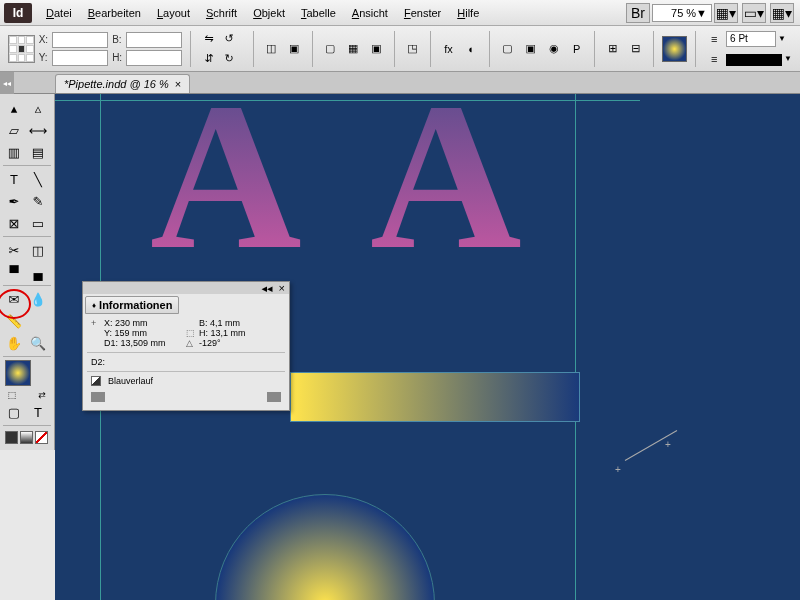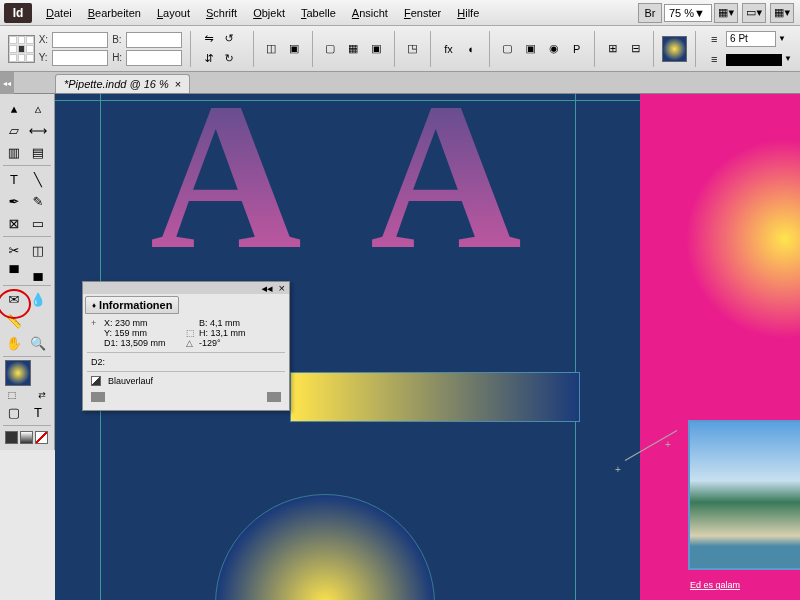--- a/index.html
+++ b/index.html
@@ -3,22 +3,22 @@
 <meta charset="utf-8">
 <style>
 * { margin: 0; padding: 0; box-sizing: border-box; font-family: Tahoma, Arial, sans-serif; font-size: 11px; }
 body { background: #e8e8e8; overflow: hidden; width: 800px; height: 600px; position: relative; }
 
 .menubar { height: 26px; background: linear-gradient(#f5f5f5, #e0e0e0); display: flex; align-items: center; padding: 0 4px; border-bottom: 1px solid #aaa; }
 .app-icon { width: 28px; height: 20px; background: #3a2a2a; color: #fff; display: flex; align-items: center; justify-content: center; font-weight: bold; font-size: 12px; border-radius: 2px; margin-right: 6px; }
 .menu-item { padding: 3px 8px; cursor: default; }
 .menu-item span { text-decoration: underline; }
 .menu-spacer { flex: 1; }
-.menu-btn { width: 24px; height: 20px; background: #d8d8d8; border: 1px solid #999; margin: 0 2px; display: flex; align-items: center; justify-content: center; font-size: 11px; }
-.zoom-select { width: 48px; height: 18px; border: 1px solid #999; background: #fff; padding: 0 4px; display: flex; align-items: center; justify-content: flex-start; }
+.menu-btn { width: 24px; height: 20px; background: #d8d8d8; border: 1px solid #999; margin: 0 2px; display: flex; align-items: center; justify-content: center; font-size: 14px; }
+.zoom-select { width: 60px; height: 18px; border: 1px solid #999; background: #fff; padding: 0 4px; display: flex; align-items: center; justify-content: flex-end; }
 
 .control-bar { height: 46px; background: linear-gradient(#f0f0f0, #dadada); border-bottom: 1px solid #999; display: flex; align-items: center; padding: 2px 8px; gap: 4px; }
 .ref-grid { width: 28px; height: 28px; display: grid; grid-template: repeat(3,1fr)/repeat(3,1fr); gap: 1px; border: 1px solid #888; }
 .ref-grid div { background: #fff; border: 1px solid #ccc; }
 .ref-grid div:nth-child(5) { background: #333; }
 .coord-grid { display: grid; grid-template-columns: auto auto auto auto; gap: 2px 4px; align-items: center; }
 .coord-label { font-size: 10px; color: #333; }
 .coord-input { width: 56px; height: 16px; border: 1px solid #999; background: #fff; }
 .divider { width: 1px; height: 36px; background: #aaa; margin: 0 4px; }
 .ctrl-icon { width: 20px; height: 20px; border: 1px solid transparent; display: flex; align-items: center; justify-content: center; font-size: 11px; }
@@ -251,25 +251,20 @@
 <div class="workspace">
   <div class="page-area">
     <div class="margin-line ml-left"></div>
     <div class="margin-line ml-right"></div>
     <div class="margin-line ml-top"></div>
     <div class="letter-a a1">A</div>
     <div class="letter-a a2">A</div>
     <div class="grad-rect"></div>
     <div class="circle c-bottom"></div>
   </div>
-  <div class="pink-area">
-    <div class="circle c-right"></div>
-    <div class="photo-box"></div>
-    <div class="photo-caption">Ed es galam</div>
-  </div>
   <div class="measure-line"></div>
   <div class="measure-cross mc1">+</div>
   <div class="measure-cross mc2">+</div>
 </div>
 
 <div class="info-panel">
   <div class="panel-ctrl">
     <span>◂◂</span>
     <span>×</span>
   </div>

